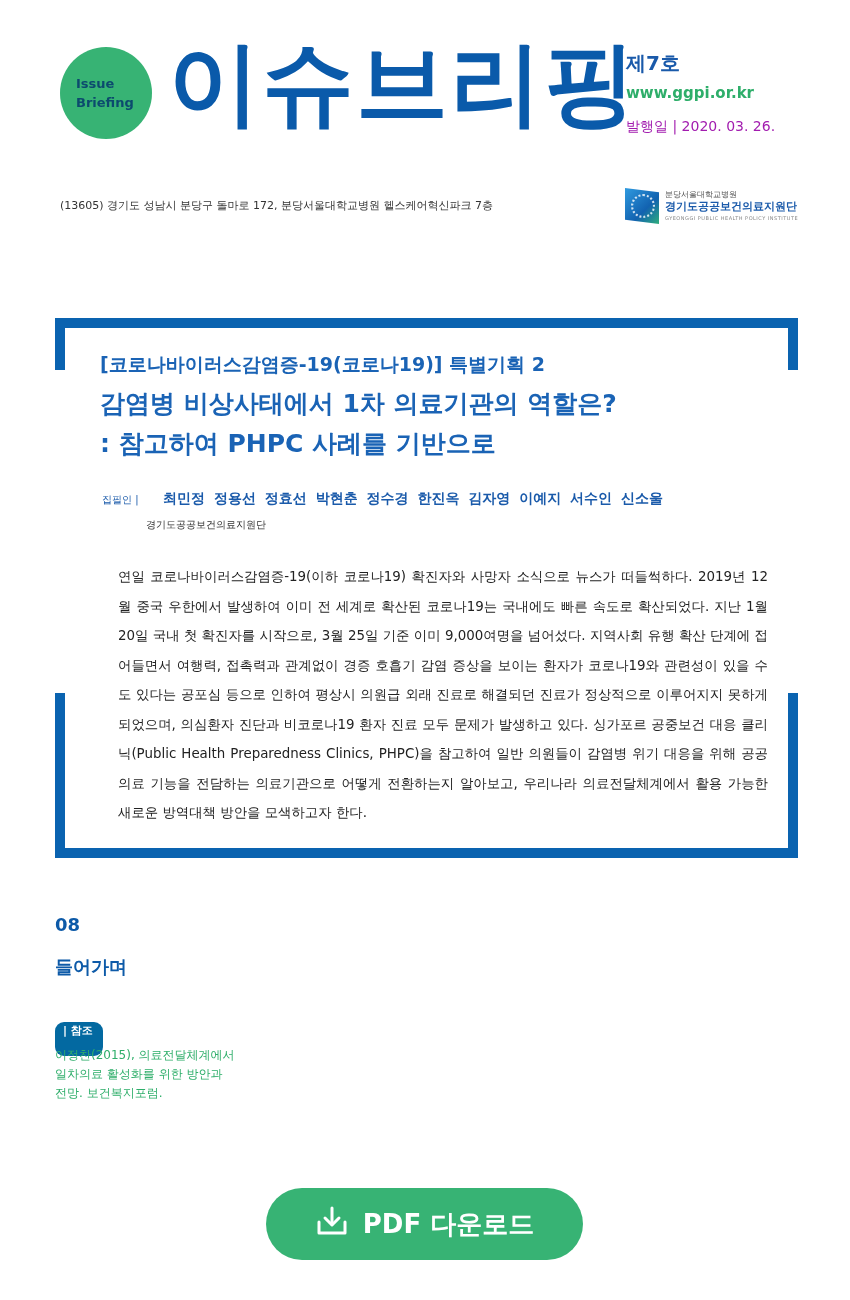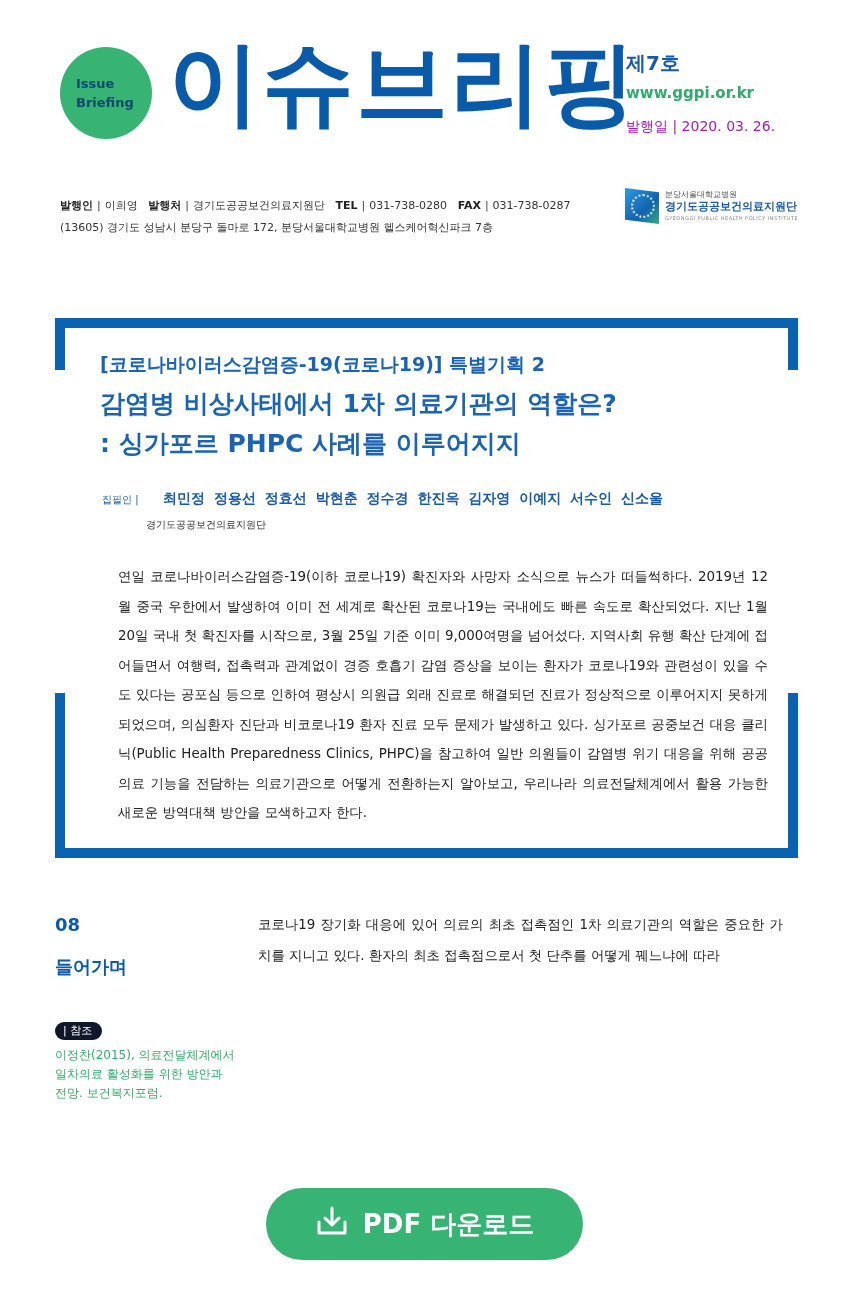--- a/index.html
+++ b/index.html
@@ -56,22 +56,22 @@
   .authors { position: absolute; left: 102px; top: 490px; font-size: 14px; color: #1a5aaa; }
   .authors .lbl { font-size: 10px; color: #1a5aaa; margin-right: 20px; }
   .authors .names { font-weight: bold; word-spacing: 4px; }
   .authors-org { position: absolute; left: 146px; top: 518px; font-size: 10px; color: #333; }
 
   .summary { position: absolute; left: 118px; top: 562px; width: 650px; font-size: 13.4px; color: #222; line-height: 29.5px; text-align: justify; }
 
   .sec-num { position: absolute; left: 55px; top: 914px; font-size: 18px; font-weight: bold; color: #0d5aa8; }
   .sec-title { position: absolute; left: 55px; top: 955px; font-size: 18px; font-weight: bold; color: #0d5aa8; }
   .ref-tag {
-    position: absolute; left: 55px; top: 1022px; height: 18px; padding: 0 10px 0 8px;
-    background: #0f172a; color: #fff; font-size: 11px; font-weight: normal;
+    position: absolute; left: 55px; top: 1022px; height: 34px; padding: 0 10px 0 8px;
+    background: #0369a1; color: #fff; font-size: 11px; font-weight: bold;
     border-radius: 9px; line-height: 18px;
   }
   .ref-text { position: absolute; left: 55px; top: 1046px; width: 180px; font-size: 12px; color: #2eae6a; line-height: 19px; }
 
   .body-text { position: absolute; left: 258px; top: 910px; width: 525px; font-size: 13.4px; color: #222; line-height: 30.5px; text-align: justify; }
   .body-text p + p { margin-top: 12px; }
 
   .pdf-btn {
     position: absolute; left: 266px; top: 1188px; width: 317px; height: 72px;
     border-radius: 36px; background: #37b374; color: #fff;
@@ -86,26 +86,20 @@
 <div class="badge-circle">
   <span>Issue</span>
   <span>Briefing</span>
 </div>
 <div class="masthead-title">이슈브리핑</div>
 <div class="issue-no">제7호</div>
 <div class="site-url">www.ggpi.or.kr</div>
 <div class="pub-date">발행일 | 2020. 03. 26.</div>
 
 <div class="pub-info">
-  <div>
-    <b>발행인</b><span class="sep">|</span><span>이희영</span>
-    &nbsp;&nbsp;<b>발행처</b><span class="sep">|</span><span>경기도공공보건의료지원단</span>
-    &nbsp;&nbsp;<b>TEL</b><span class="sep">|</span><span>031-738-0280</span>
-    &nbsp;&nbsp;<b>FAX</b><span class="sep">|</span><span>031-738-0287</span>
-  </div>
   <div>(13605) 경기도 성남시 분당구 돌마로 172, 분당서울대학교병원 헬스케어혁신파크 7층</div>
 </div>
 
 <div class="org-logo">
   <div class="emblem"></div>
   <div>
     <div class="txt-sub">분당서울대학교병원</div>
     <div class="txt-main">경기도공공보건의료지원단</div>
     <div class="txt-en">GYEONGGI PUBLIC HEALTH POLICY INSTITUTE</div>
   </div>
@@ -116,38 +110,37 @@
   <div class="bracket-top-l"></div>
   <div class="bracket-top-r"></div>
   <div class="bracket-bot"></div>
   <div class="bracket-bot-l"></div>
   <div class="bracket-bot-r"></div>
 </div>
 
 <div class="series-label">[코로나바이러스감염증-19(코로나19)] 특별기획 2</div>
 <div class="main-title">
   <div>감염병 비상사태에서 1차 의료기관의 역할은?</div>
-  <div> : 싱가포르 PHPC 사례를 이루어지지</div>
+  <div> : 참고하여 PHPC 사례를 기반으로</div>
 </div>
 
 <div class="authors">
   <span class="lbl">집필인 |</span>
   <span class="names">최민정 정용선 정효선 박현춘 정수경 한진옥 김자영 이예지 서수인 신소울</span>
 </div>
 <div class="authors-org">경기도공공보건의료지원단</div>
 
 <div class="summary">연일 코로나바이러스감염증-19(이하 코로나19) 확진자와 사망자 소식으로 뉴스가 떠들썩하다. 2019년 12월 중국 우한에서 발생하여 이미 전 세계로 확산된 코로나19는 국내에도 빠른 속도로 확산되었다. 지난 1월 20일 국내 첫 확진자를 시작으로, 3월 25일 기준 이미 9,000여명을 넘어섰다. 지역사회 유행 확산 단계에 접어들면서 여행력, 접촉력과 관계없이 경증 호흡기 감염 증상을 보이는 환자가 코로나19와 관련성이 있을 수도 있다는 공포심 등으로 인하여 평상시 의원급 외래 진료로 해결되던 진료가 정상적으로 이루어지지 못하게 되었으며, 의심환자 진단과 비코로나19 환자 진료 모두 문제가 발생하고 있다. 싱가포르 공중보건 대응 클리닉(Public Health Preparedness Clinics, PHPC)을 참고하여 일반 의원들이 감염병 위기 대응을 위해 공공의료 기능을 전담하는 의료기관으로 어떻게 전환하는지 알아보고, 우리나라 의료전달체계에서 활용 가능한 새로운 방역대책 방안을 모색하고자 한다.</div>
 
 <div class="sec-num">08</div>
 <div class="sec-title">들어가며</div>
 <div class="ref-tag">| 참조</div>
 <div class="ref-text">이정찬(2015), 의료전달체계에서 일차의료 활성화를 위한 방안과 전망. 보건복지포럼.</div>
 
 <div class="body-text">
-  <p>코로나19 장기화 대응에 있어 의료의 최초 접촉점인 1차 의료기관의 역할은 중요한 가치를 지니고 있다. 환자의 최초 접촉점으로서 첫 단추를 어떻게 꿰느냐에 따라</p>
 </div>
 
 <div class="pdf-btn">
   <span>
     <svg viewBox="0 0 34 34" fill="none" stroke="#fff" stroke-width="3" stroke-linecap="round" stroke-linejoin="round">
       <path d="M17 4 V20"></path>
       <path d="M10 14 L17 21 L24 14"></path>
       <path d="M4 18 V29 H30 V18"></path>
     </svg>
   </span>

